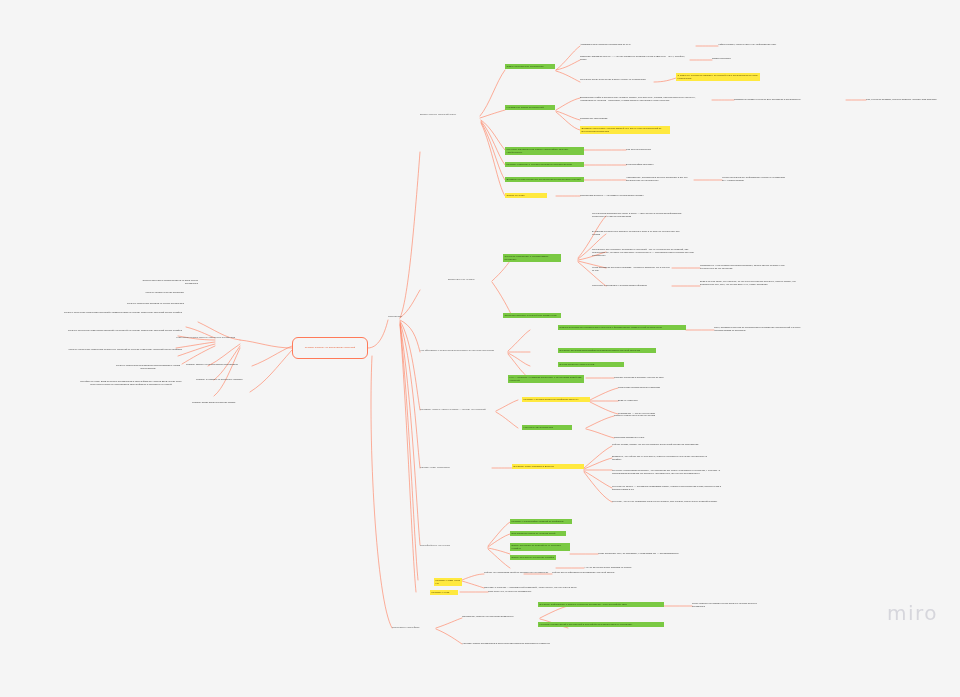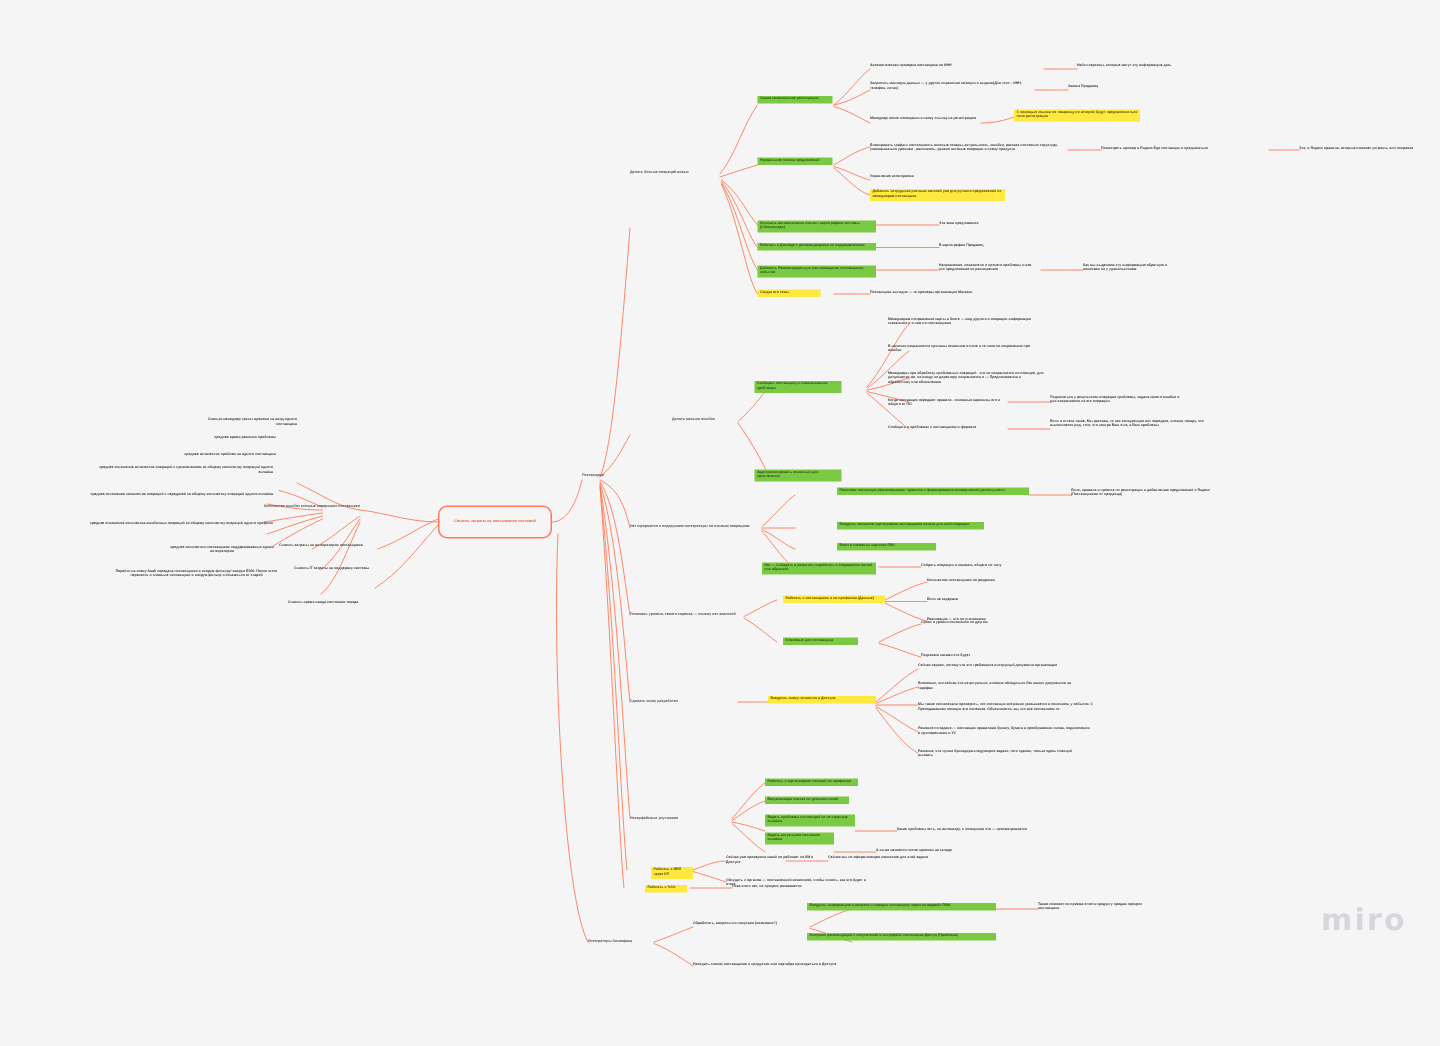--- a/index.html
+++ b/index.html
@@ -3,21 +3,21 @@
 <meta charset="utf-8">
 <style>
   html,body{margin:0;padding:0;}
   body{
     width:960px;height:697px;
     background:#f5f5f5;
     font-family:"Liberation Sans", sans-serif;
     overflow:hidden;
     position:relative;
   }
-  #board{position:absolute;inset:0;font-weight:bold;}
+  #board{position:absolute;inset:0;}
   #wires{position:absolute;left:0;top:0;width:960px;height:697px;pointer-events:none;}
 
   .node{
     position:absolute;
     box-sizing:border-box;
     font-size:2.35px;
     line-height:1.30;
     color:#3d3d3d;
     letter-spacing:.01px;
     white-space:normal;

